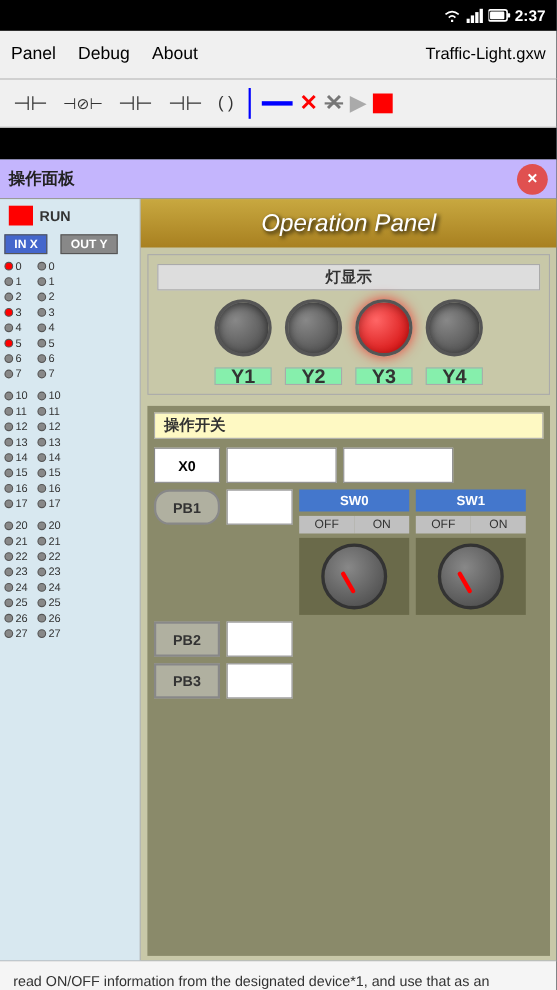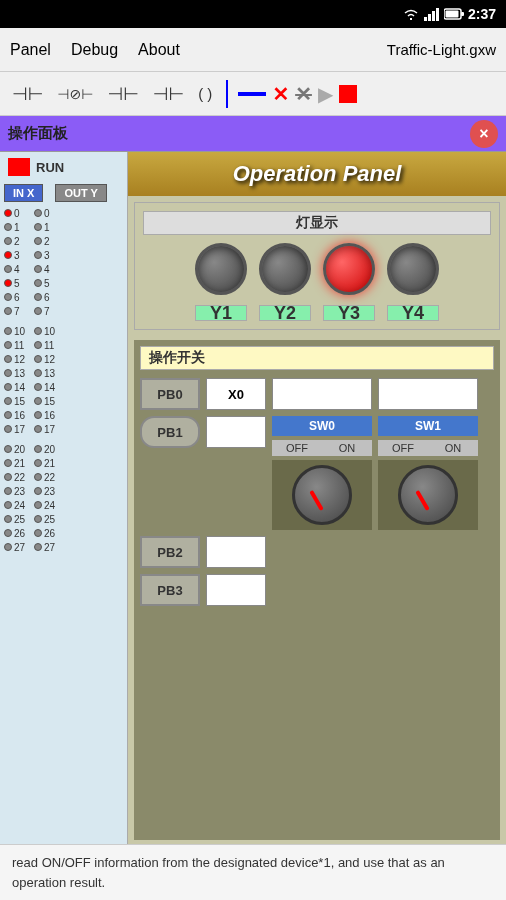--- a/index.html
+++ b/index.html
@@ -109,26 +109,27 @@
     
     .main-area {
       width: 506px;
       height: calc(900px - 28px - 44px - 44px - 56px);
       background: #9aacb8;
       position: relative;
     }
 
     
     .dialog-titlebar {
-      background: #8b5cf6;
+      background: #c4b5fd;
       height: 36px;
       display: flex;
       align-items: center;
       padding: 0 8px;
       border-bottom: 1px solid #999;
+      margin-top: 29px;
     }
     .dialog-title-text {
       font-size: 15px;
       color: #222;
       font-weight: bold;
     }
     .dialog-close {
       margin-left: auto;
       width: 28px;
       height: 28px;
@@ -238,21 +239,21 @@
     }
     .panel-header {
       background: linear-gradient(to bottom, #c8a840, #a88020);
       height: 44px;
       display: flex;
       align-items: center;
       justify-content: center;
     }
     .panel-header-text {
       font-size: 22px;
-      font-weight: bold;
+      font-weight: normal;
       font-style: italic;
       color: #fff;
       text-shadow: 2px 2px 4px #000;
     }
 
     
     .light-section {
       background: #c8c8a8;
       padding: 8px;
       border: 1px solid #aaa;
@@ -666,21 +667,20 @@
         <div class="light-label">Y2</div>
         <div class="light-label">Y3</div>
         <div class="light-label">Y4</div>
       </div>
     </div>
 
     <div class="switch-section">
       <div class="switch-title">操作开关</div>
 
       <div style="display:flex; gap:6px; margin-bottom:6px; align-items:center;">
-        <div class="pb-btn" style="width:60px;">PB0</div>
         <div class="x0-box" style="width:60px;">X0</div>
         <div class="empty-box" style="width:100px;"></div>
         <div class="empty-box" style="width:100px;"></div>
       </div>
 
       <div style="display:flex; gap:6px; margin-bottom:6px; align-items:flex-start;">
         <div class="pb-btn" style="width:60px;border-radius:14px;">PB1</div>
         <div class="empty-box" style="width:60px;height:32px;"></div>
 
         <div class="sw-container" style="width:100px;">

